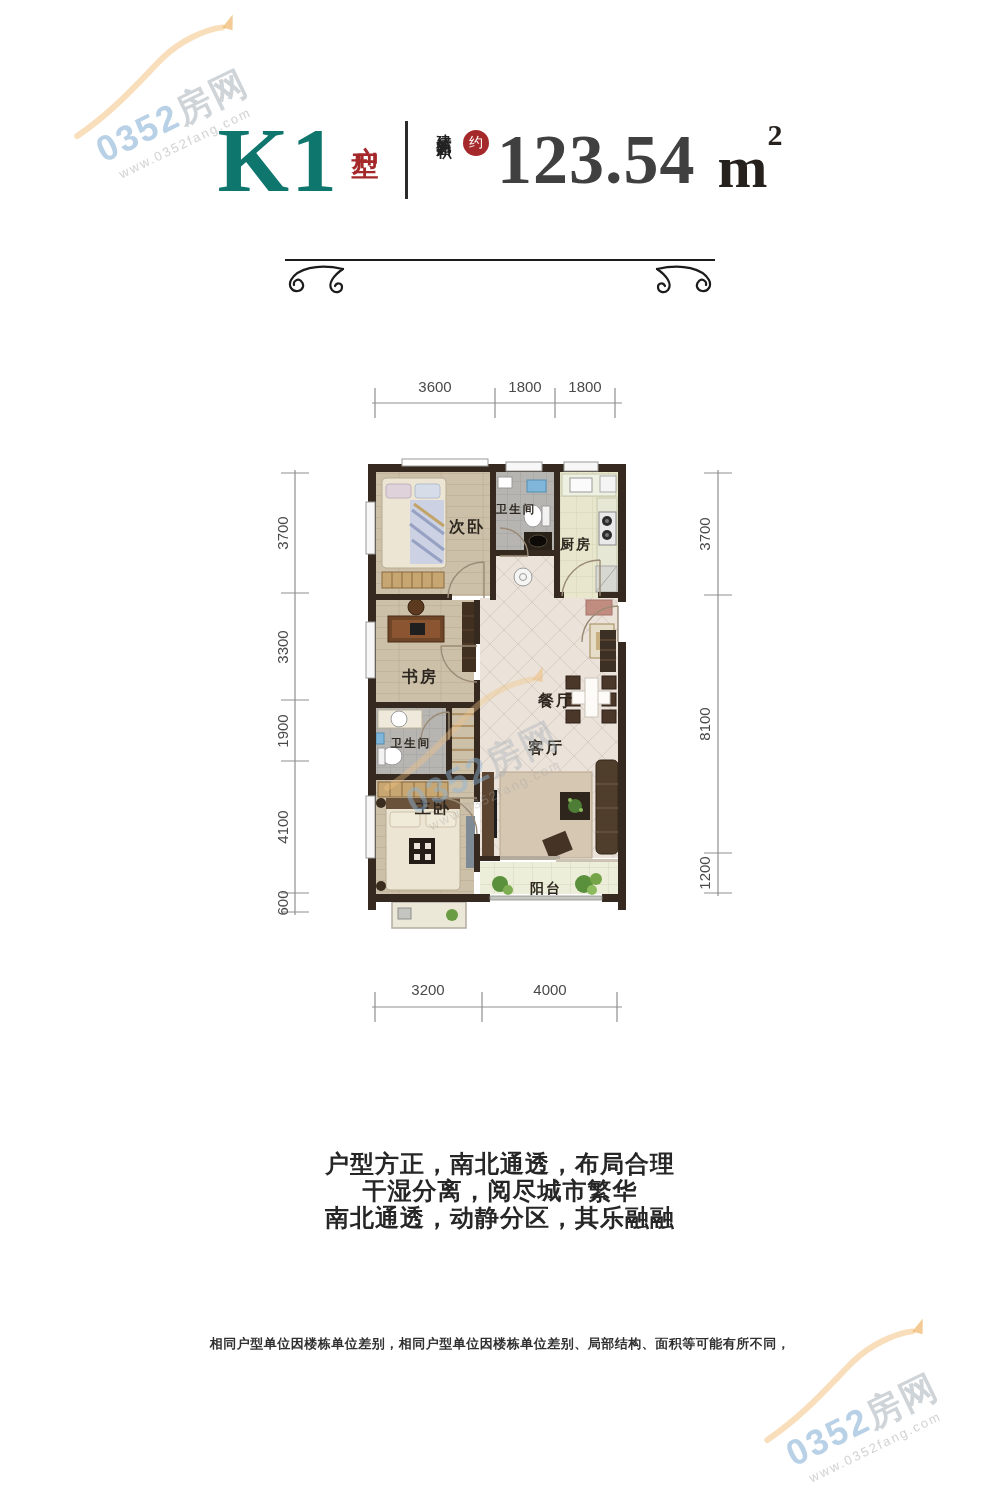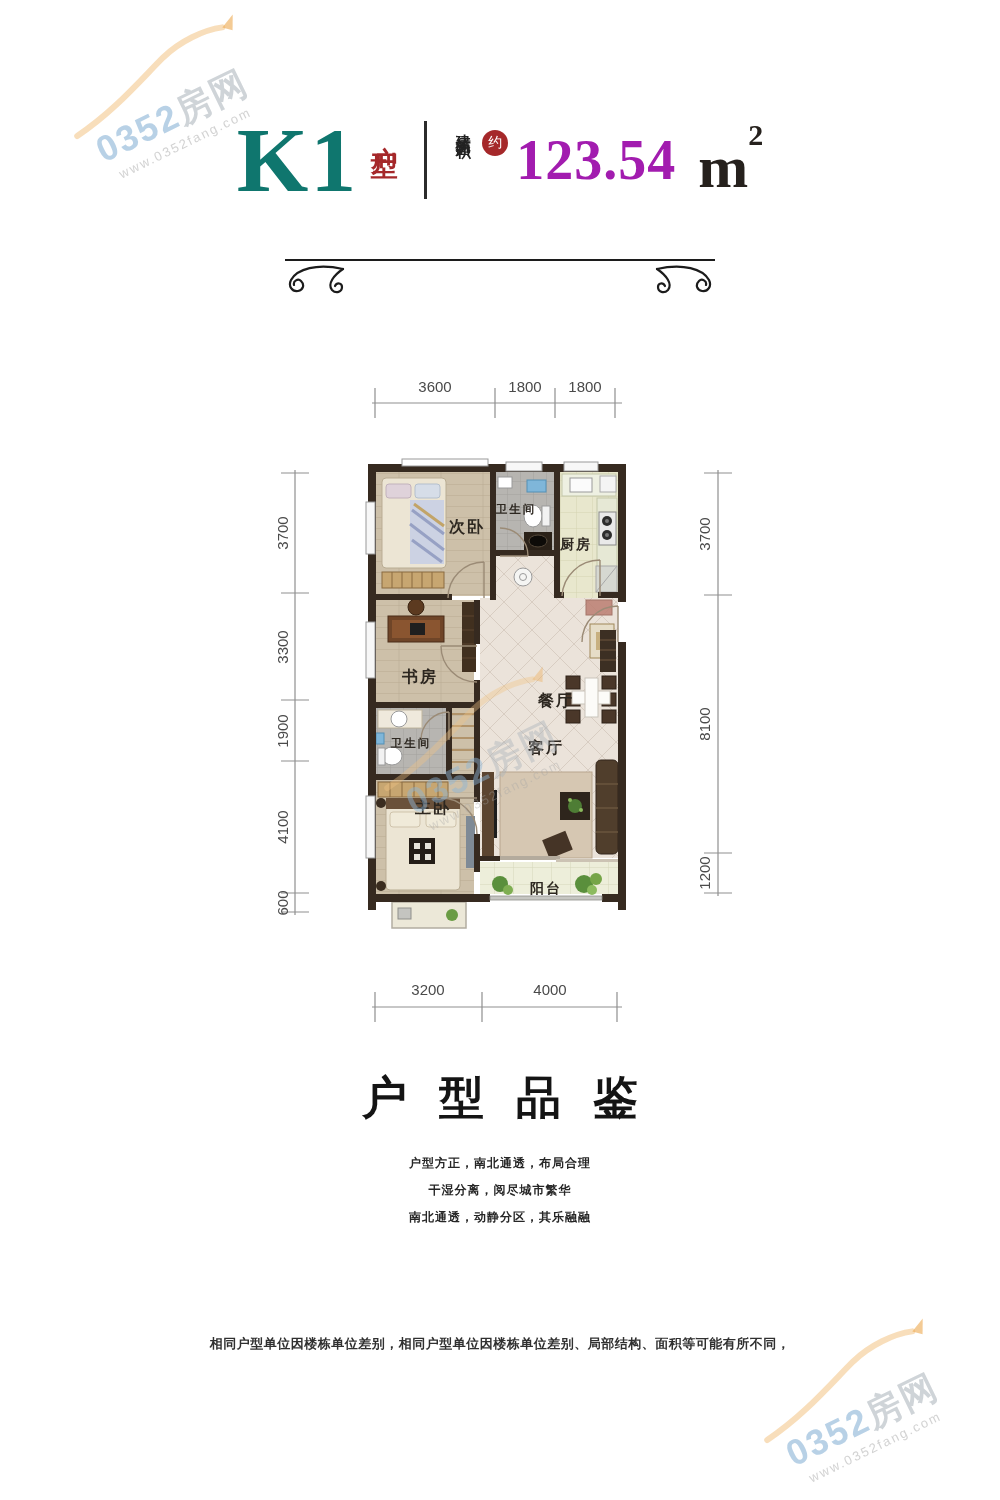--- a/index.html
+++ b/index.html
@@ -21,21 +21,21 @@
   .k1{font-family:"Liberation Serif","DejaVu Serif",serif;font-weight:bold;
       font-size:92px;line-height:.9;color:#0f766e;letter-spacing:2px;}
   .vert{display:inline-block;writing-mode:vertical-lr;text-orientation:upright;}
   .unit-label{font-size:27px;font-weight:bold;color:#a5282a;letter-spacing:6px;height:72px;margin-left:8px;
       font-family:"Liberation Serif","DejaVu Serif",serif;}
   .divider{width:3px;height:78px;background:#2b2b2b;margin:0 26px 0 22px;}
   .area-label{font-size:15px;font-weight:bold;color:#222;letter-spacing:4px;height:76px;margin-right:10px;}
   .approx-badge{width:26px;height:26px;border-radius:50%;background:#a5282a;color:#fff;font-size:14px;
       display:flex;align-items:center;justify-content:center;align-self:flex-start;margin-top:12px;}
   .area-num{font-family:"Liberation Serif","DejaVu Serif",serif;font-weight:bold;
-      font-size:56px;color:#a21caf;line-height:1;margin-left:8px;letter-spacing:1px;}
+      font-size:70px;color:#404040;line-height:1;margin-left:8px;letter-spacing:1px;}
   .area-unit{font-family:"Liberation Serif","DejaVu Serif",serif;font-weight:bold;
       font-size:60px;color:#26211d;margin-left:22px;}
   .area-sup{font-family:"Liberation Serif","DejaVu Serif",serif;font-weight:bold;
       font-size:30px;color:#26211d;vertical-align:42px;}
 
   
   .banner{position:absolute;left:0;right:0;top:253px;margin:auto;width:430px;height:72px;}
   .banner .topline{position:absolute;top:6px;left:0;right:0;height:2px;background:#1c1c1c;}
   .banner .flourish{position:absolute;top:12px;}
   .banner .flourish.left{left:2px;}
@@ -46,21 +46,21 @@
       font-size:31px;color:#161616;letter-spacing:14px;text-indent:14px;}
 
   
   .plan{position:absolute;left:260px;top:360px;width:480px;height:680px;}
 
   
   .detail-heading{position:absolute;left:0;right:0;top:1068px;text-align:center;
       font-family:"Liberation Serif","DejaVu Serif",serif;font-weight:bold;
       font-size:45px;color:#141414;letter-spacing:32px;text-indent:32px;}
   .detail-lines{position:absolute;left:0;right:0;top:1150px;text-align:center;
-      font-size:12px;font-weight:bold;color:#262626;line-height:27px;letter-spacing:1px;}
+      font-size:24px;font-weight:bold;color:#262626;line-height:27px;letter-spacing:1px;}
 
   
   .disclaimer{position:absolute;left:0;right:0;top:1331px;text-align:center;
       font-size:13px;font-weight:bold;color:#303030;line-height:25px;letter-spacing:.5px;}
 
   
   .room-label{font-family:"Liberation Serif","DejaVu Serif",serif;font-weight:bold;fill:#2d2720;letter-spacing:2px;}
   .dim-text{font-family:"Liberation Sans","DejaVu Sans",sans-serif;fill:#4a4a4a;font-size:15px;}
 </style>
 </head>
@@ -327,21 +327,20 @@
 
   <div class="wm center" style="left:355px;top:700px;width:240px;">
     <svg class="swoosh" width="200" height="52" viewBox="0 0 200 52">
       <path d="M6 46 C 50 40 86 24 118 13 C 140 6 166 6 184 12" stroke="#f2c384" stroke-width="6" fill="none" stroke-linecap="round" opacity="0.5"></path>
       <path d="M184 12 l15 -7 l-7 14 z" fill="#eda94f" opacity="0.5"></path>
     </svg>
     <div class="brand"><span class="num">0352</span><span class="cn">房网</span></div>
     <div class="url">www.0352fang.com</div>
   </div>
 
-  <div class="detail-heading">户型品鉴</div>
   <div class="detail-lines">
     <div>户型方正，南北通透，布局合理</div>
     <div>干湿分离，阅尽城市繁华</div>
     <div>南北通透，动静分区，其乐融融</div>
   </div>
 
   <div class="disclaimer">
     <div>相同户型单位因楼栋单位差别，相同户型单位因楼栋单位差别、局部结构、面积等可能有所不同，</div>
   </div>
 

